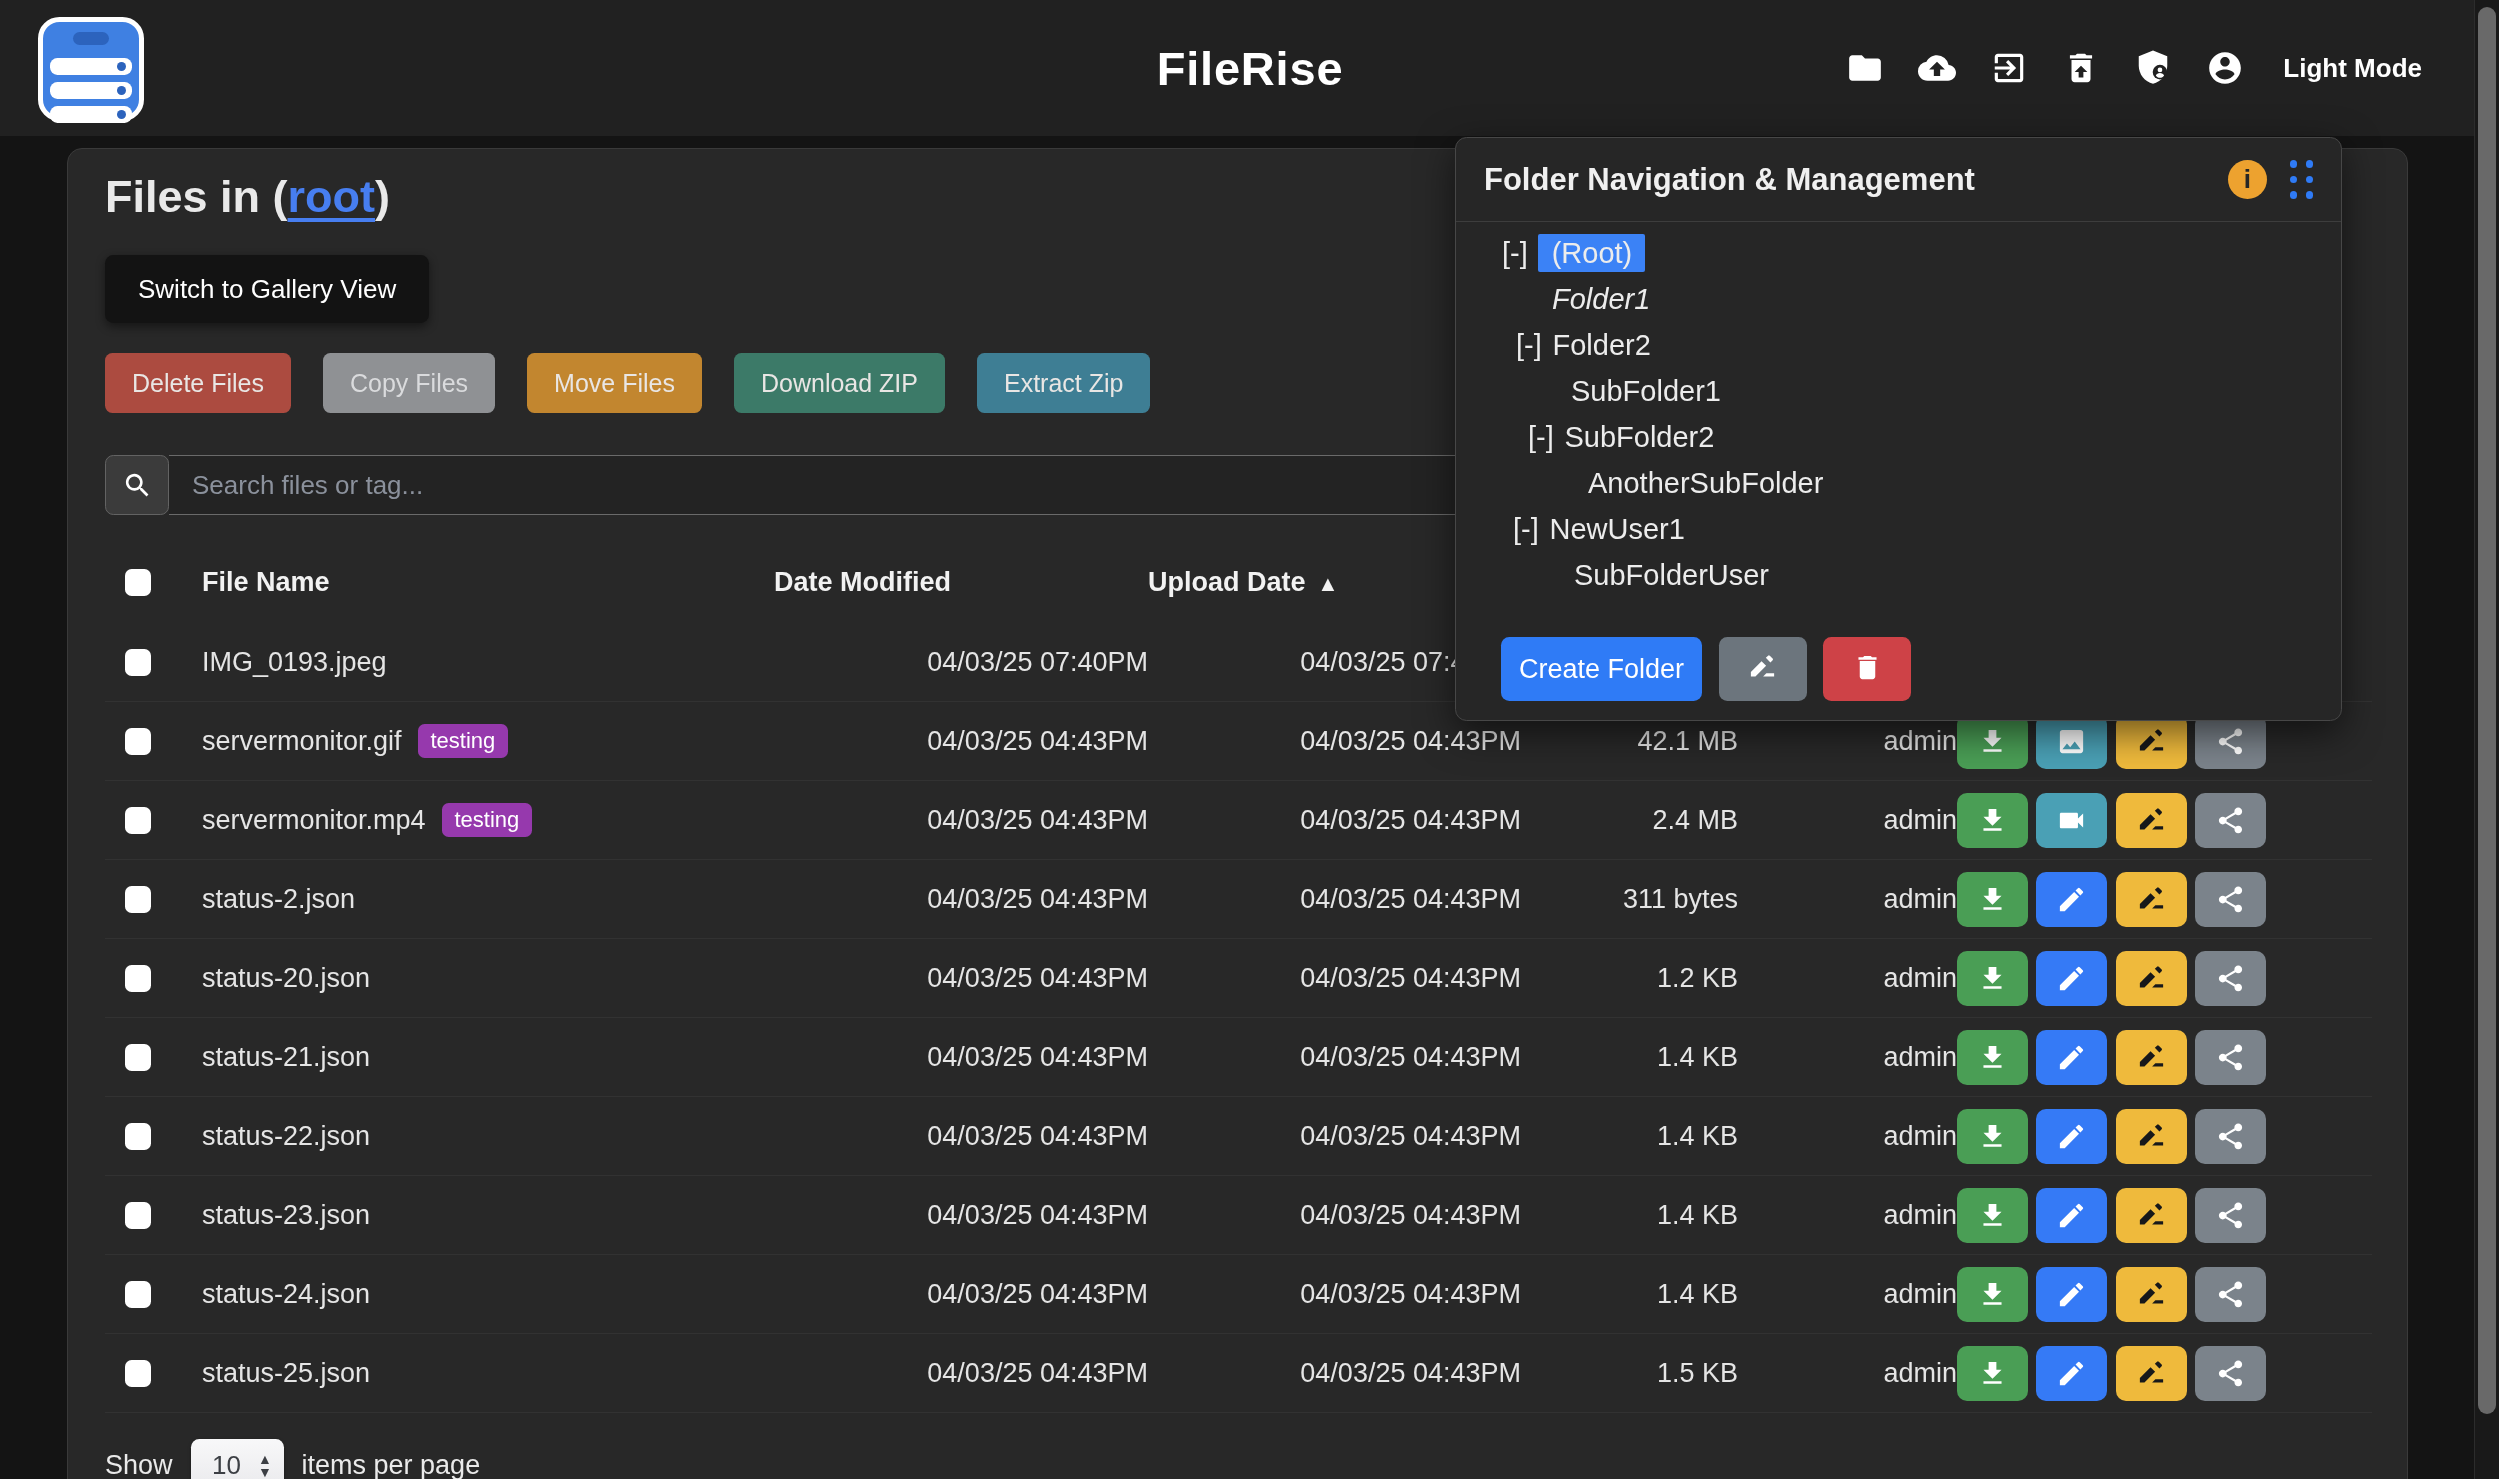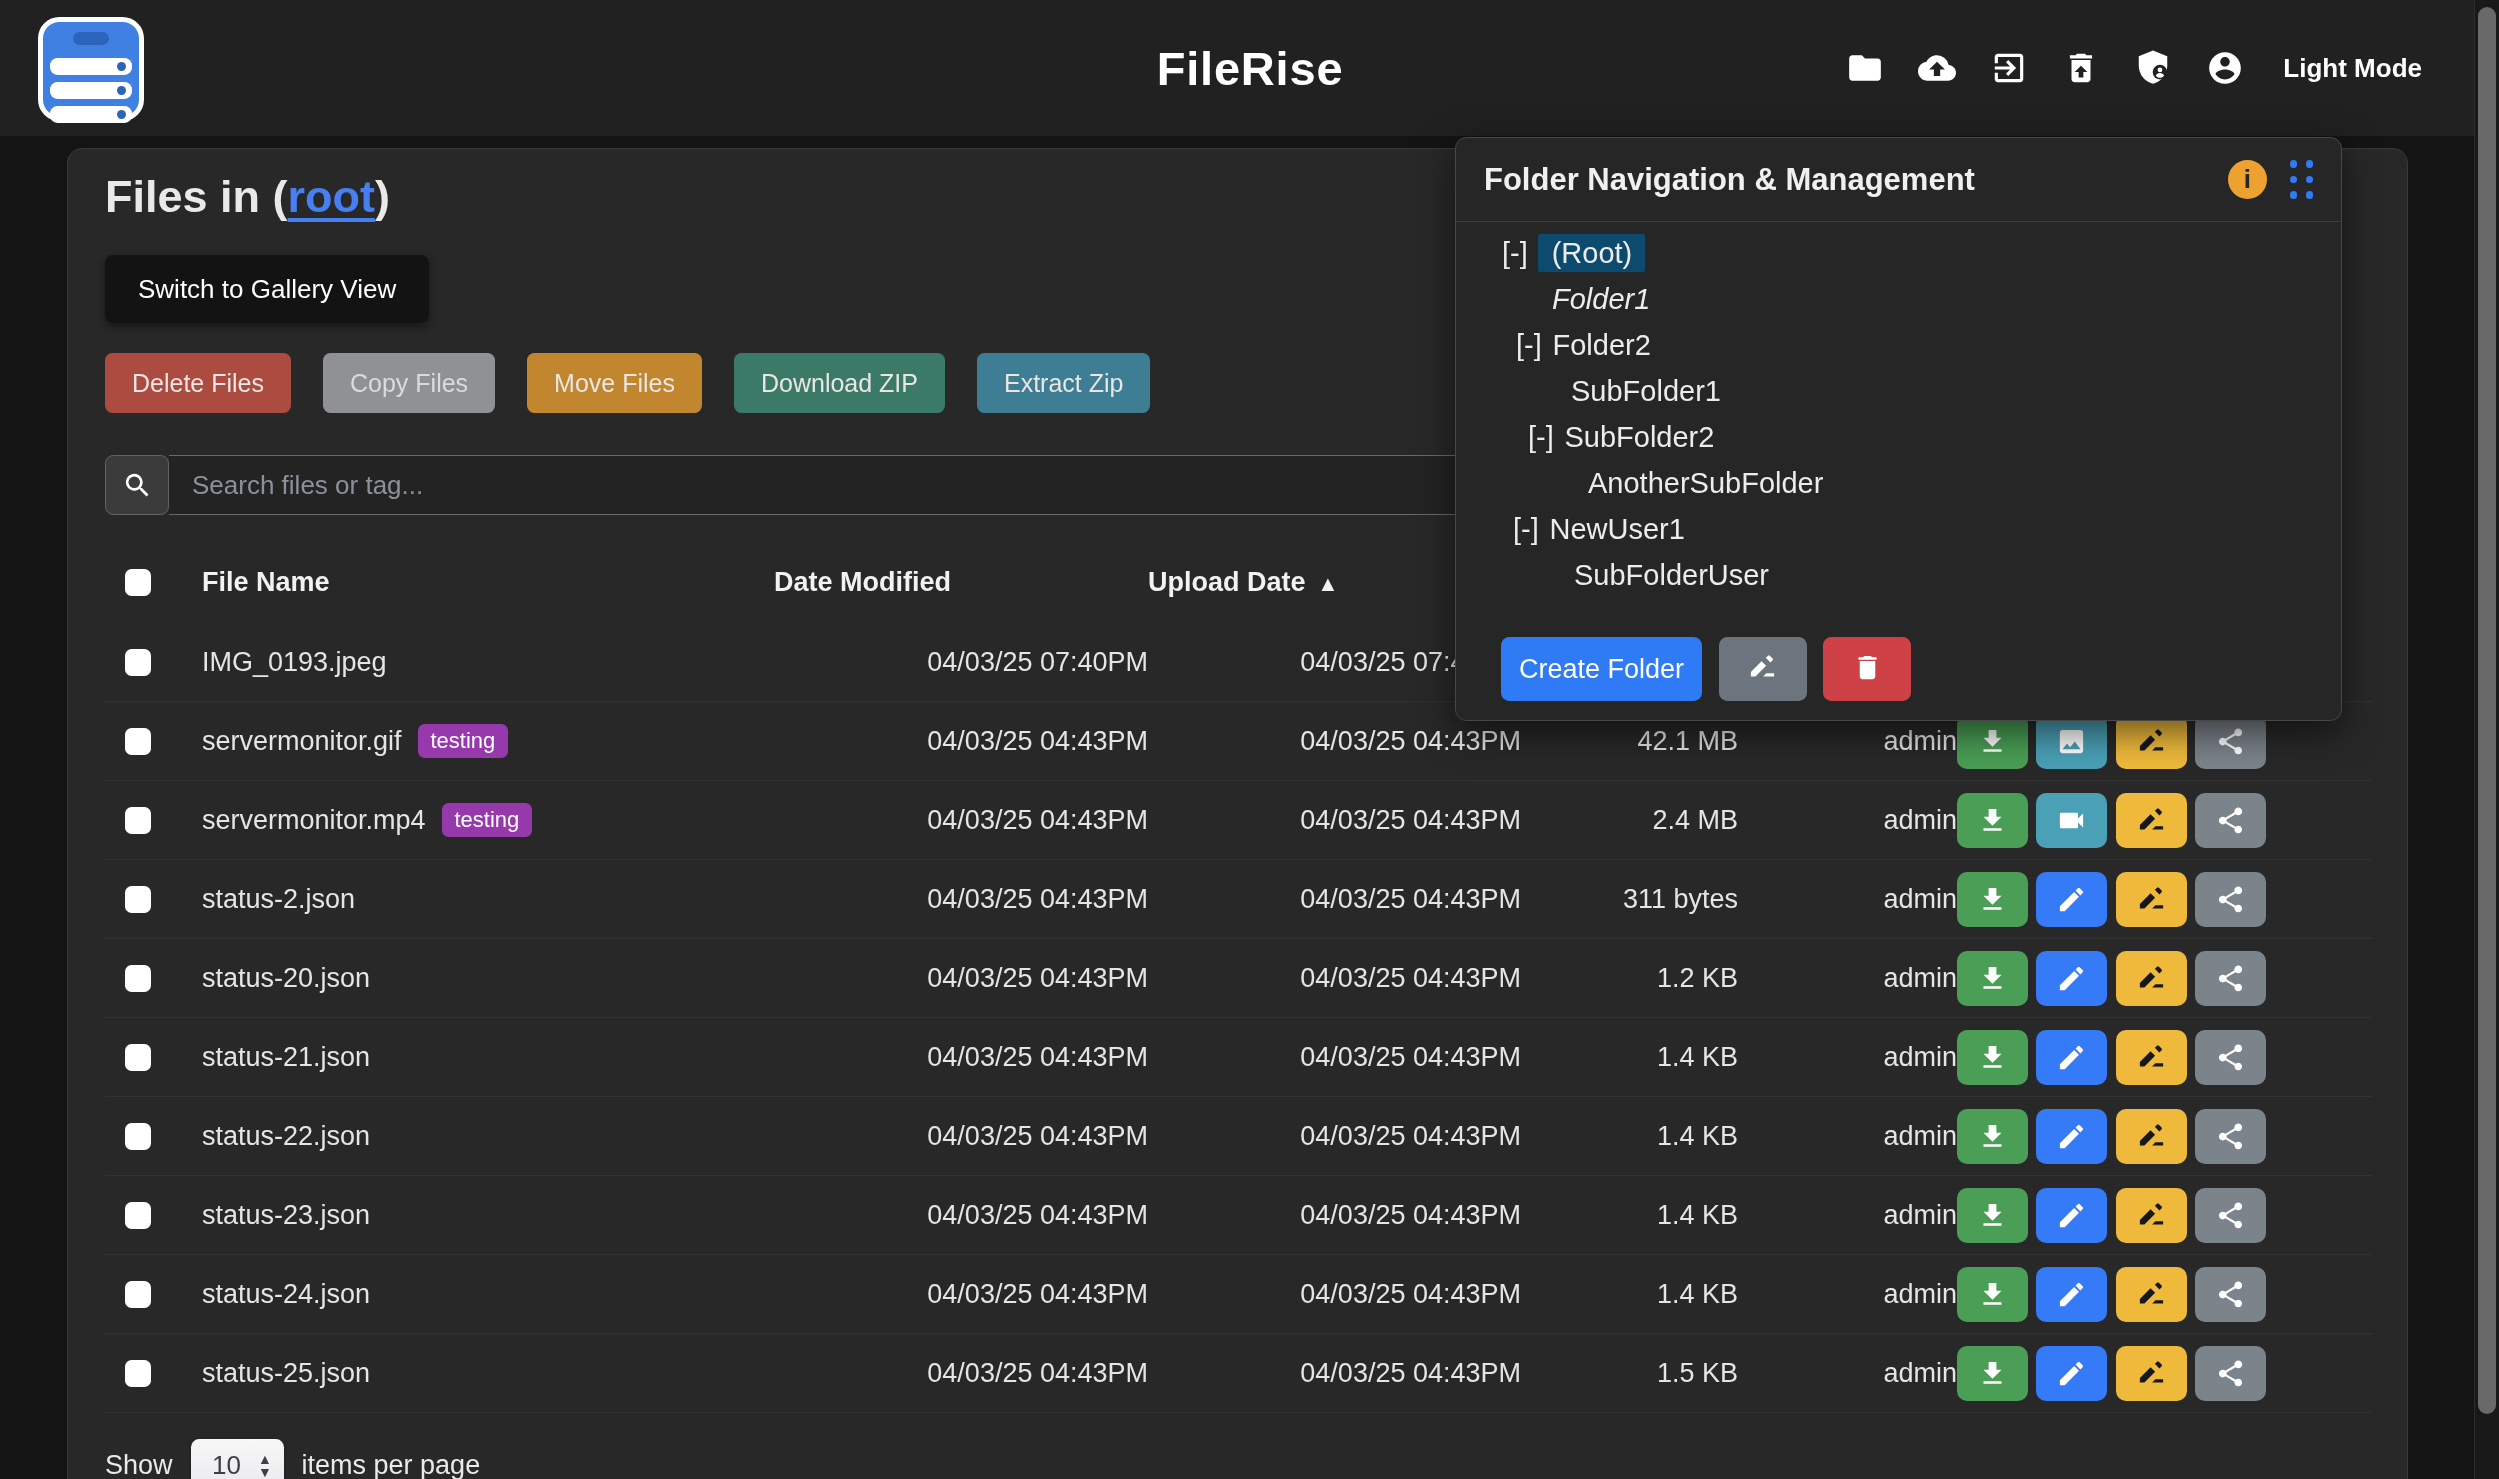--- a/index.html
+++ b/index.html
@@ -59,21 +59,21 @@
   .panel{position:absolute;left:1455px;top:137px;width:887px;height:584px;background:#262626;border:0.8px solid #474747;border-radius:11.6px;box-shadow:0 11.6px 37px rgba(0,0,0,.55);z-index:20;}
   .panel-header{height:84px;display:flex;align-items:center;padding:0 28px;border-bottom:0.8px solid #3d3d3d;}
   .panel-title{flex:1;font-size:31px;font-weight:700;color:#f0f0f0;}
   .info-icon{width:39px;height:39px;border-radius:50%;background:#eda22f;color:#262626;font-weight:700;font-size:26px;display:flex;align-items:center;justify-content:center;}
   .info-icon::after{content:"i";}
   .drag-handle{margin-left:23px;display:grid;grid-template-columns:repeat(2,7.4px);grid-auto-rows:7.4px;gap:8.3px;}
   .drag-handle i{display:block;width:7.4px;height:7.4px;background:#2f7bf6;border-radius:50%;}
   .tree{padding-top:8.3px;}
   .tree-row{height:46px;display:flex;align-items:center;font-size:29px;color:#ececec;}
   .tree-prefix{margin-right:10.7px;}
-  .root-pill{background:#0c4a6e;border-radius:2px;padding:2.5px 13.2px;}
+  .root-pill{background:#3b82f6;border-radius:2px;padding:2.5px 13.2px;}
   .panel-buttons{position:absolute;left:45px;top:499px;display:flex;gap:16.5px;}
   .create-btn{width:201px;height:64px;background:#2f7bf6;border:none;border-radius:8.3px;color:#ffffff;font-size:27px;font-family:inherit;display:flex;align-items:center;justify-content:center;}
   .icon-sq{width:88px;height:64px;border:none;border-radius:8.3px;display:flex;align-items:center;justify-content:center;}
   .icon-sq svg{width:31px;height:31px;fill:#ffffff;}
   .edit-sq{background:#6c757d;}
   .del-sq{background:#ce4247;}
 
   
   .scrollbar{position:absolute;right:0;top:0;width:26px;height:1480px;background:#191919;border-left:0.8px solid #2c2c2c;z-index:60;}
   .scroll-thumb{position:absolute;left:3.3px;top:6.6px;width:18px;height:1407px;background:#696969;border-radius:9px;}

